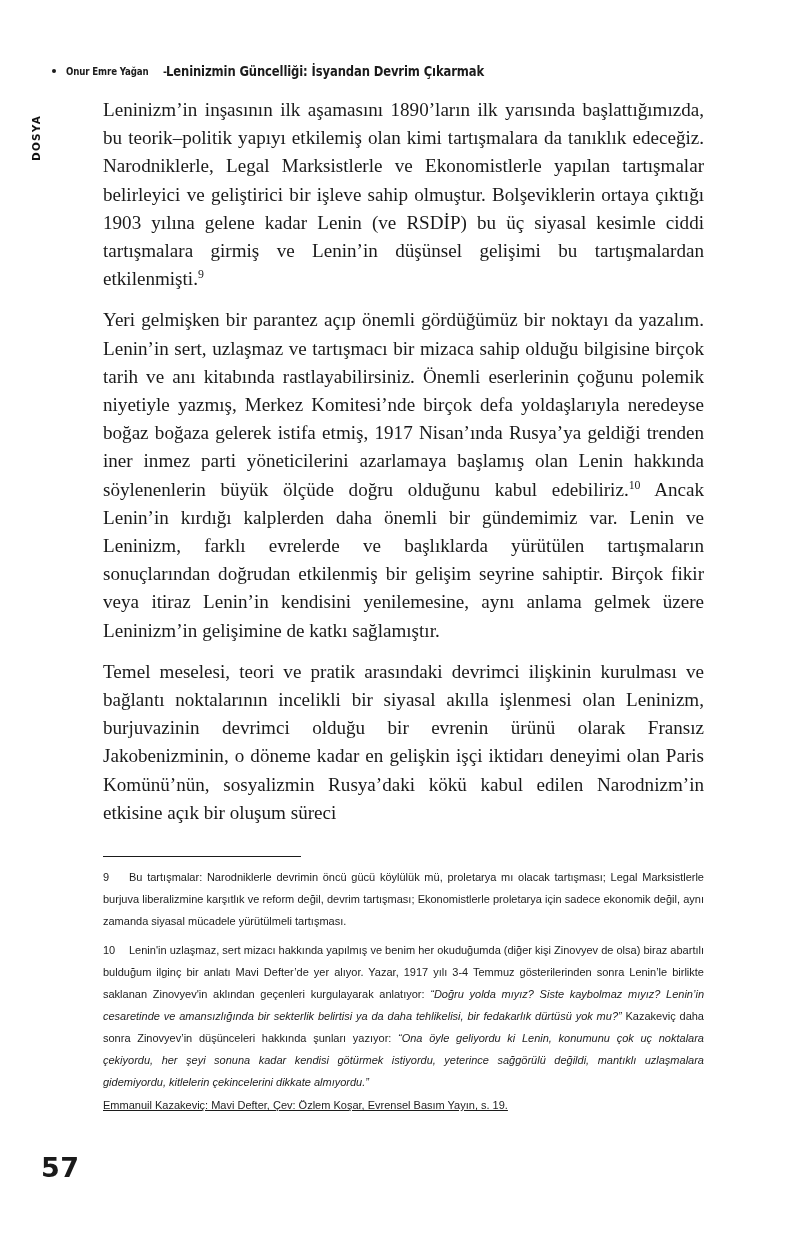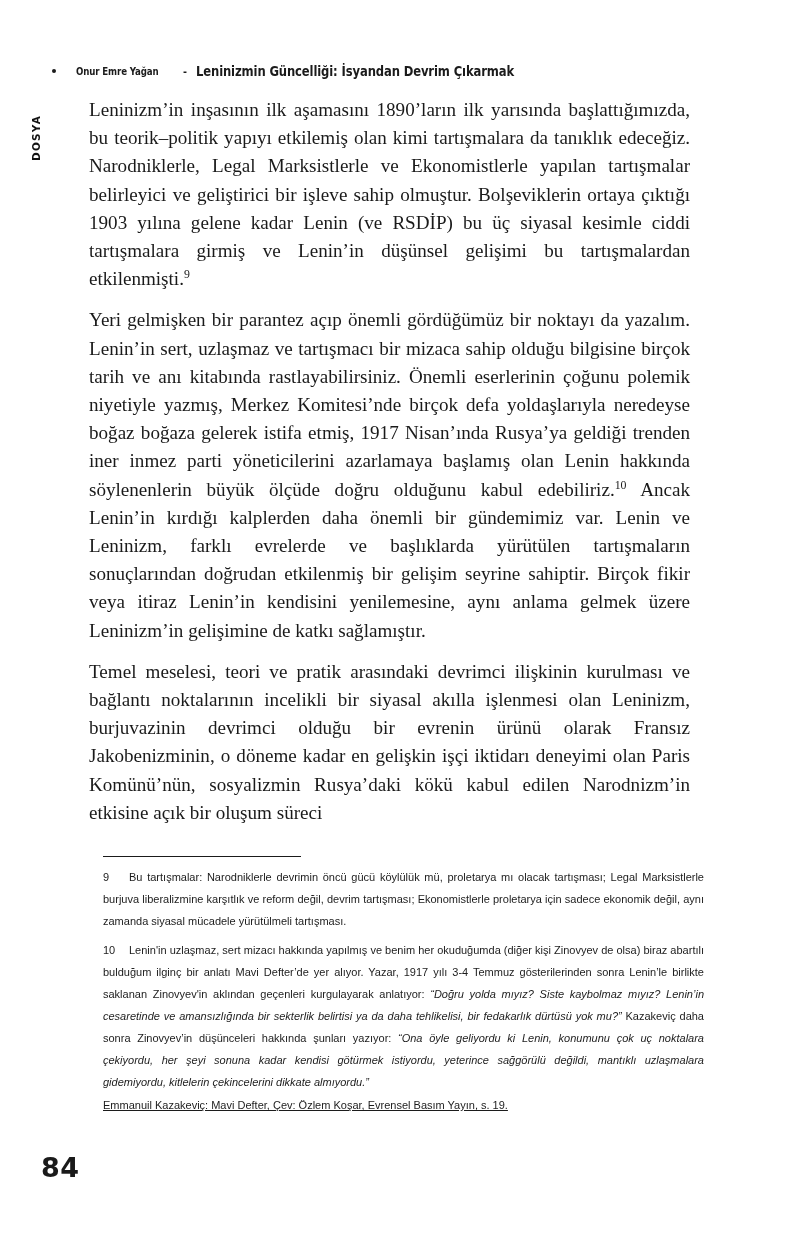--- a/index.html
+++ b/index.html
@@ -26,21 +26,21 @@
 
   
   .running-head {
     position: absolute;
     left: 52px;
     top: 60px;
     width: 700px;
     height: 22px;
     display: flex;
     align-items: center;
-    gap: 19px;
+    gap: 9px;
     font-family: "DejaVu Sans", sans-serif;
     font-size: 11.2px;
     letter-spacing: -0.15px;
     color: #1b1b1b;
     white-space: nowrap;
   }
   .head-bullet {
     width: 4px;
     height: 4px;
     border-radius: 50%;
@@ -89,21 +89,21 @@
     font-family: "DejaVu Sans", sans-serif;
     font-weight: 700;
     font-size: 10.5px;
     letter-spacing: 1.2px;
     color: #111111;
   }
 
   
   .body-col {
     position: absolute;
-    left: 89px;
+    left: 103px;
     top: 96px;
     width: 601px;
   }
   .body-col p {
     margin: 0 0 13px 0;
     font-family: "Liberation Serif", serif;
     font-size: 19.1px;
     line-height: 28.2px;
     text-align: justify;
     text-justify: inter-word;
@@ -201,15 +201,15 @@
   <div class="fn-rule"></div>
 
   <div class="footnotes">
 
     <p class="note"><span class="fn-num">9</span><span>Bu tartışmalar: Narodniklerle devrimin öncü gücü köylülük mü, proletarya mı olacak tartışması; Legal Marksistlerle burjuva liberalizmine karşıtlık ve reform değil, devrim tartışması; Ekonomistlerle proletarya için sadece ekonomik değil, aynı zamanda siyasal mücadele yürütülmeli tartışması.</span></p>
 
     <p class="note"><span class="fn-num">10</span><span>Lenin'in uzlaşmaz, sert mizacı hakkında yapılmış ve benim her okuduğumda (diğer kişi Zinovyev de olsa) biraz abartılı bulduğum ilginç bir anlatı Mavi Defter’de yer alıyor. Yazar, 1917 yılı 3-4 Temmuz gösterilerinden sonra Lenin’le birlikte saklanan Zinovyev'in aklından geçenleri kurgulayarak anlatıyor: </span><span class="fn-quote">“Doğru yolda mıyız? Siste kaybolmaz mıyız? Lenin’in cesaretinde ve amansızlığında bir sekterlik belirtisi ya da daha tehlikelisi, bir fedakarlık dürtüsü yok mu?”</span><span> Kazakeviç daha sonra Zinovyev’in düşünceleri hakkında şunları yazıyor: </span><span class="fn-quote">“Ona öyle geliyordu ki Lenin, konumunu çok uç noktalara çekiyordu, her şeyi sonuna kadar kendisi götürmek istiyordu, yeterince sağgörülü değildi, mantıklı uzlaşmalara gidemiyordu, kitlelerin çekincelerini dikkate almıyordu.”</span><span class="fn-source">Emmanuil Kazakeviç: Mavi Defter, Çev: Özlem Koşar, Evrensel Basım Yayın, s. 19.</span></p>
 
   </div>
 
-  <div class="folio">84</div>
+  <div class="folio">57</div>
 
 </div>
 
 </body></html>

